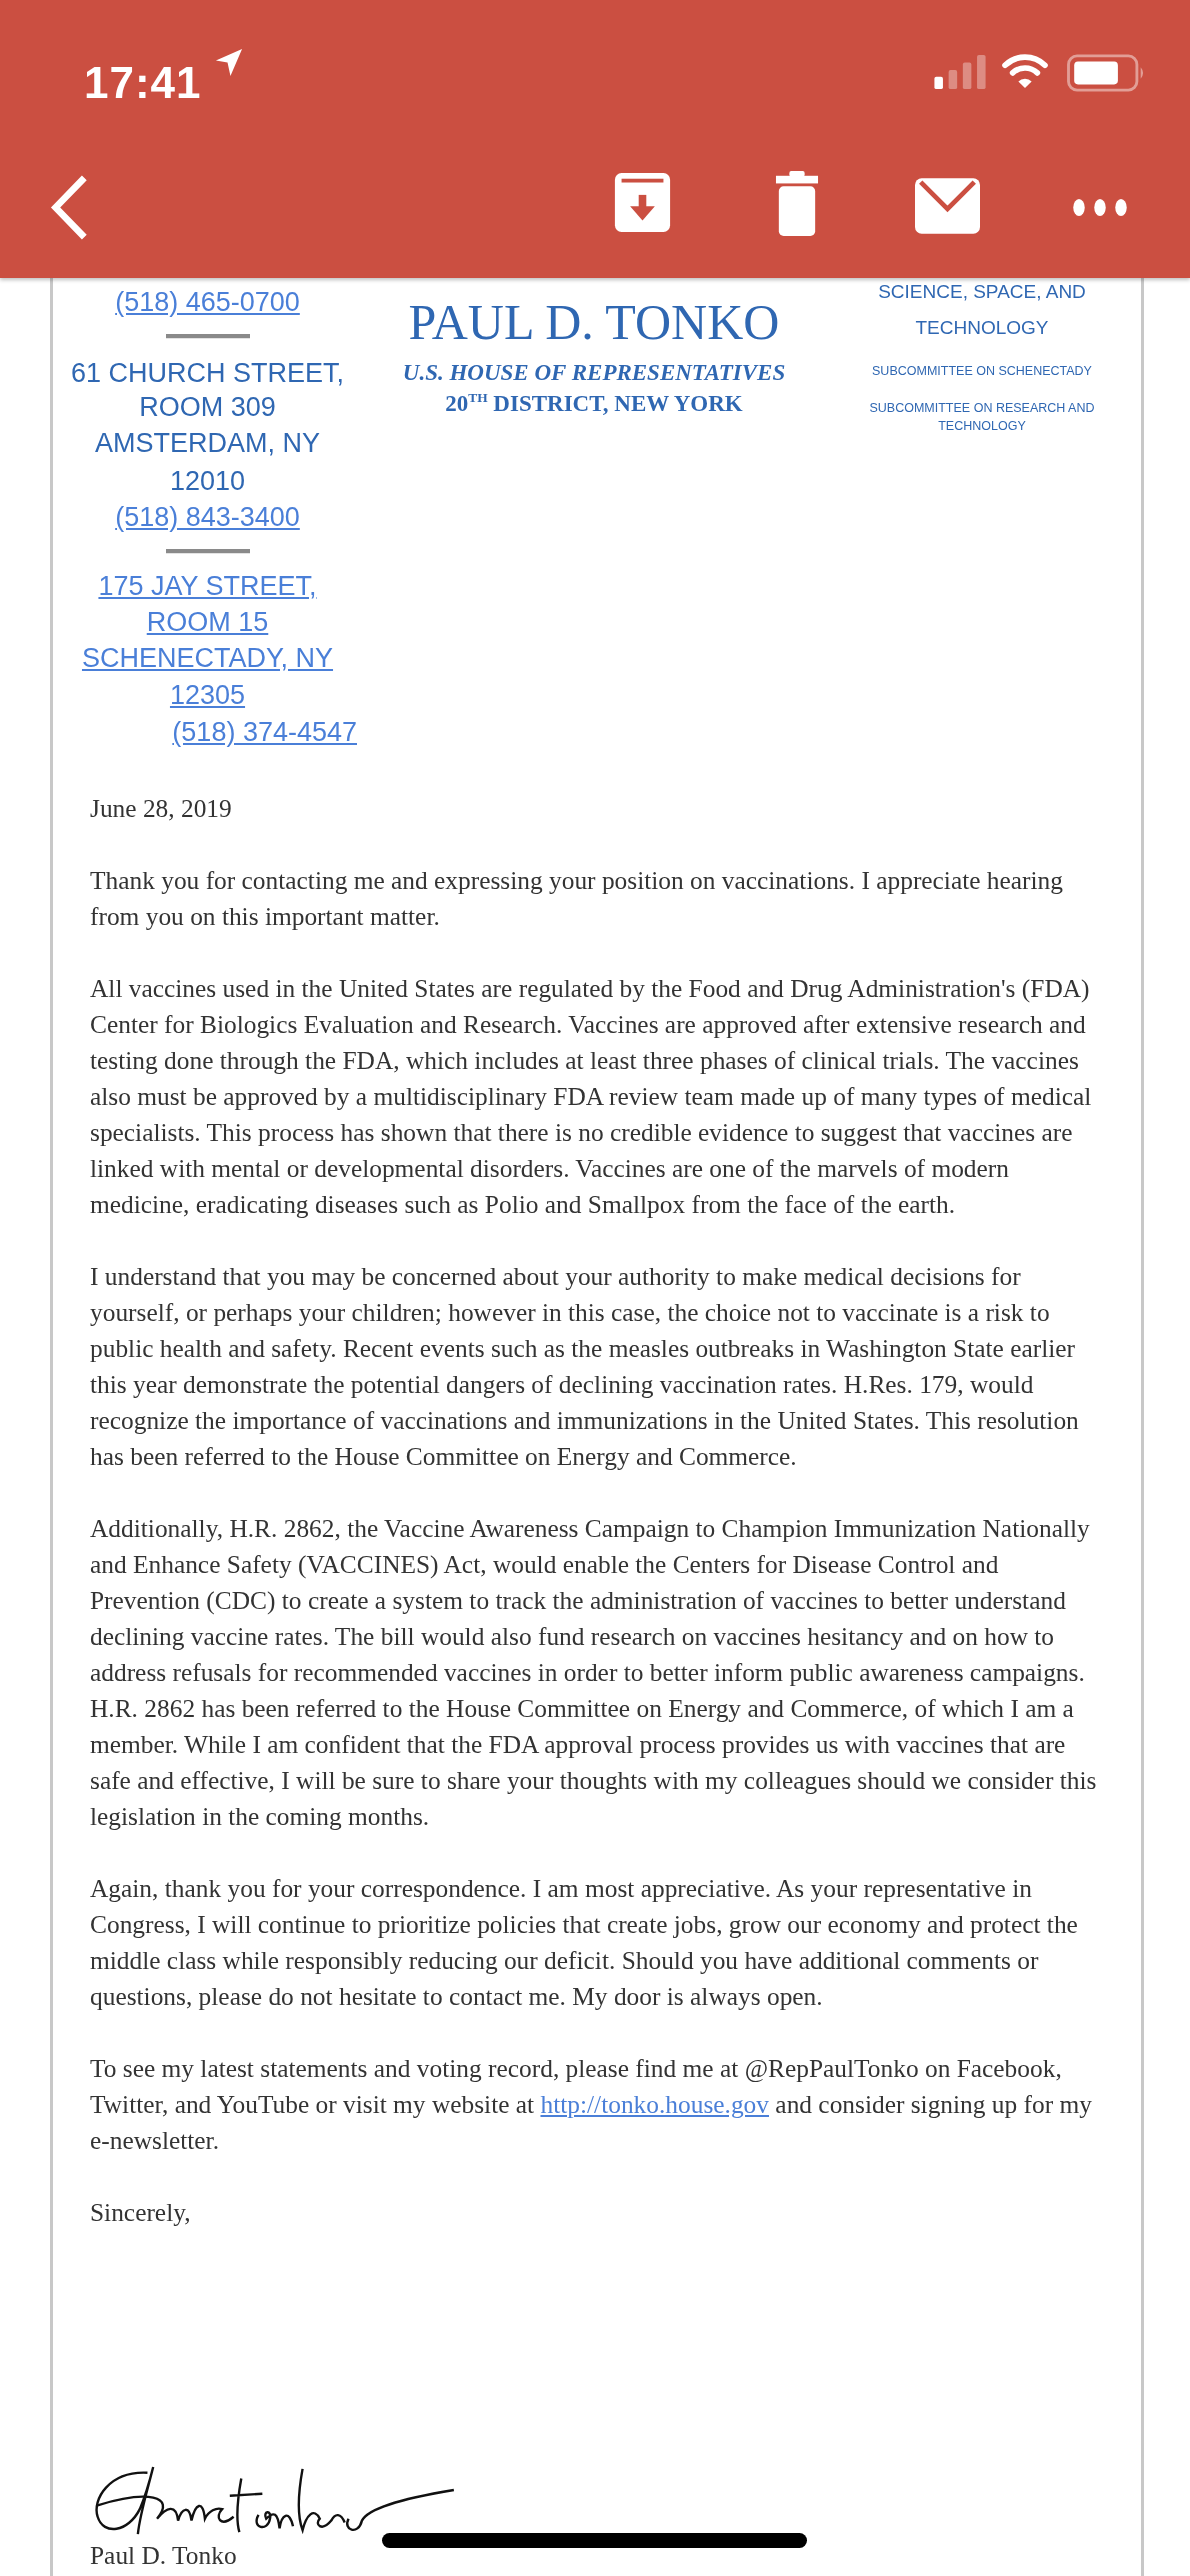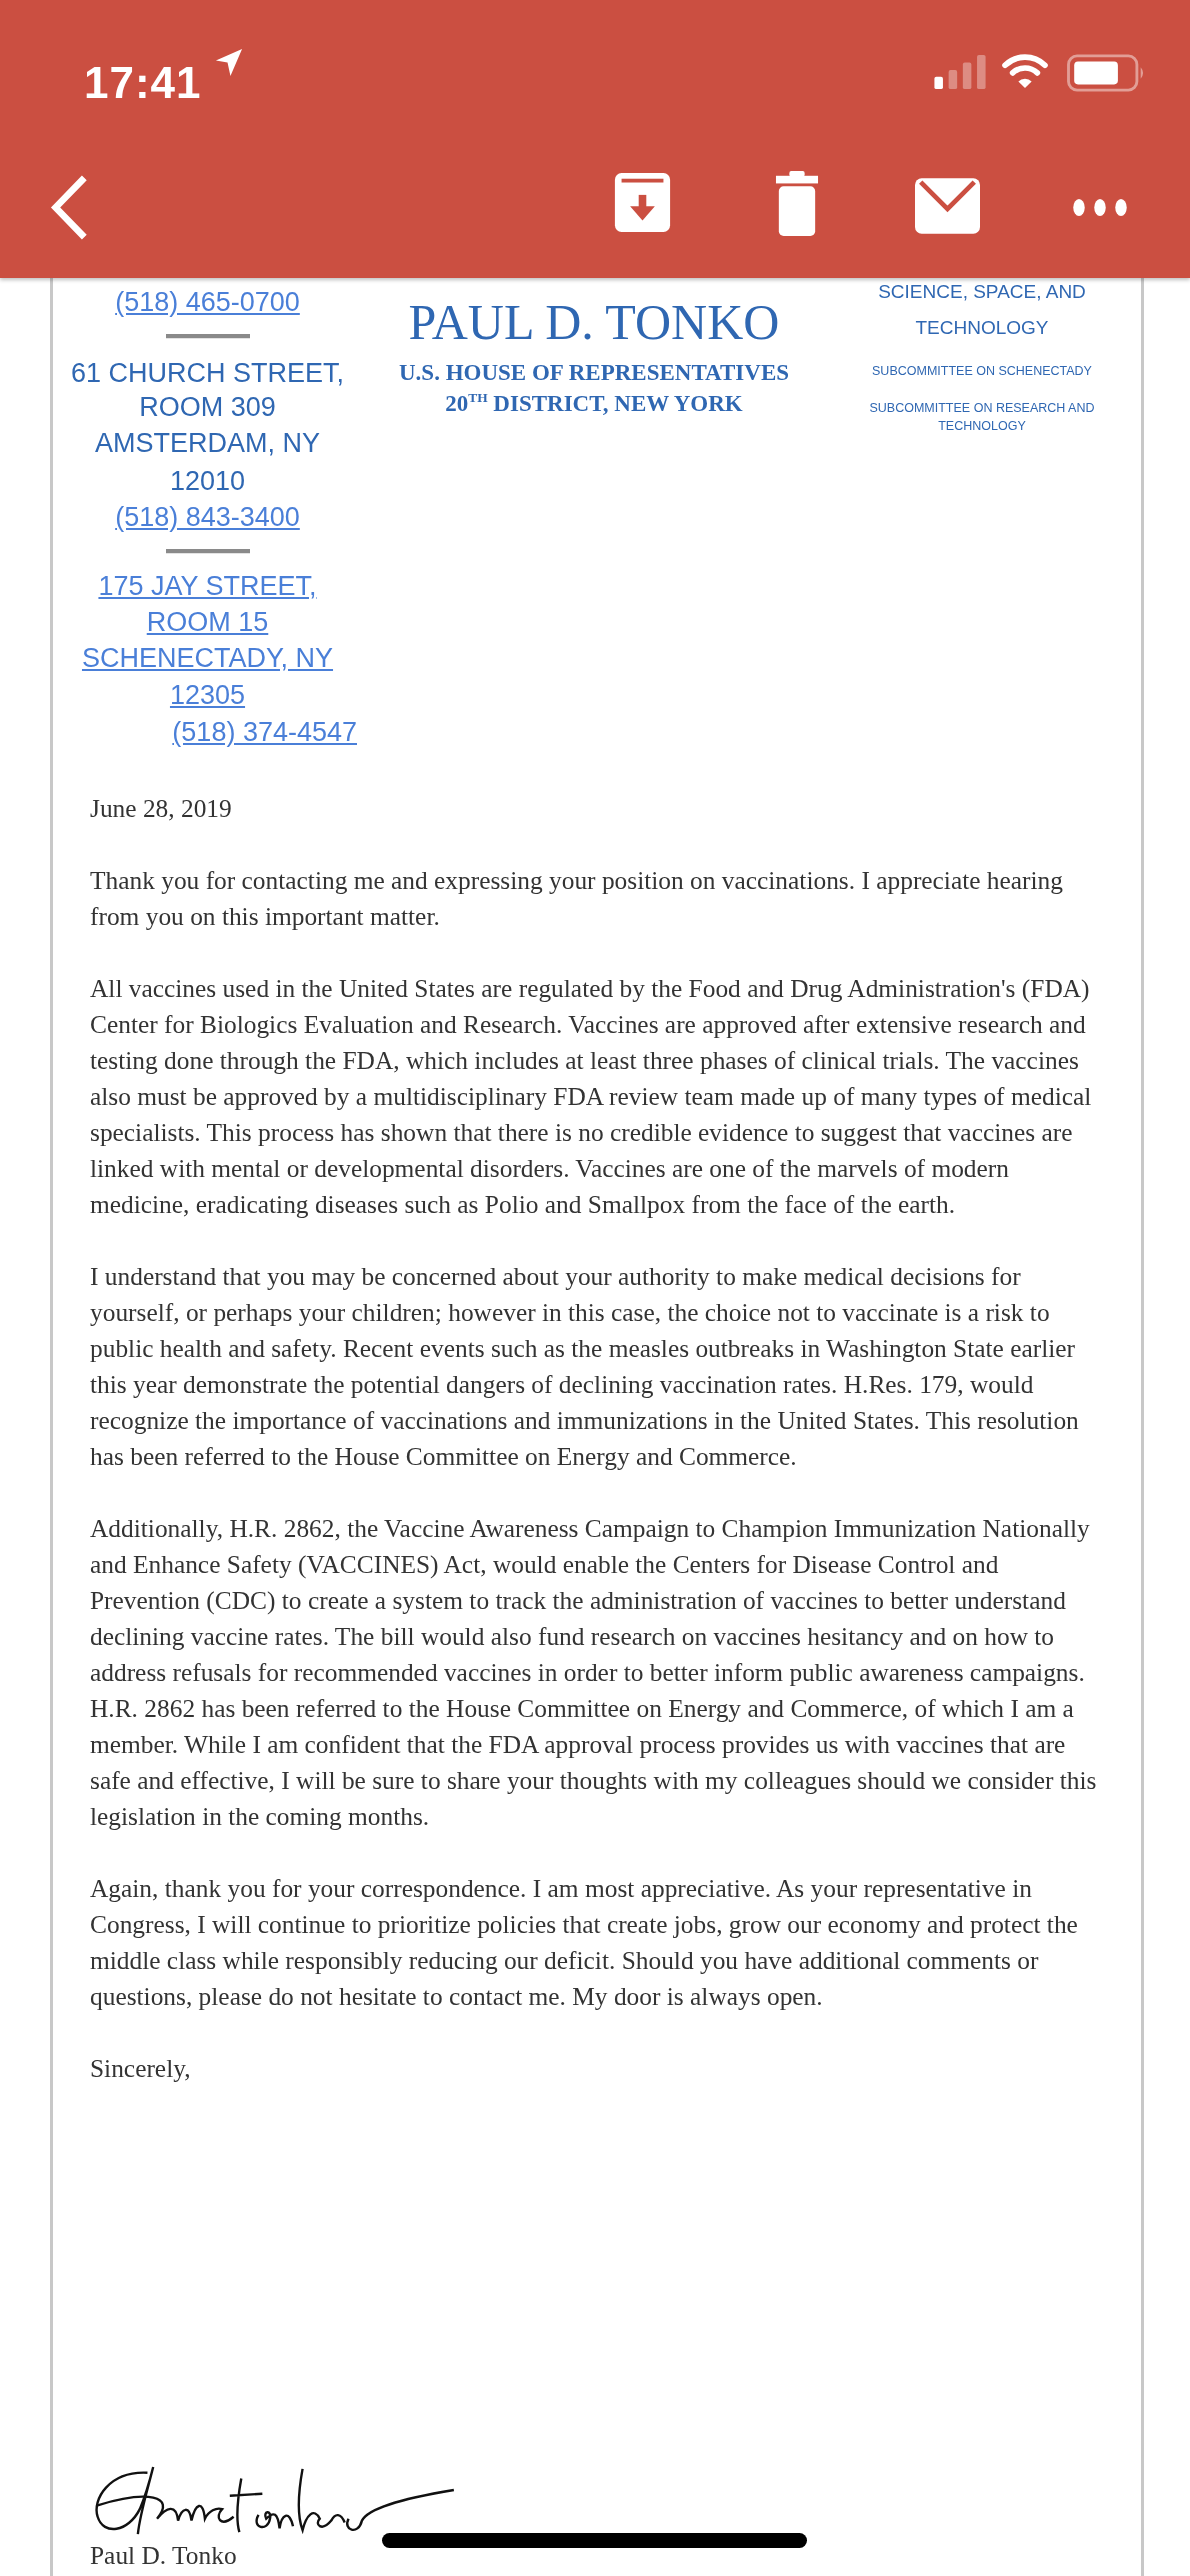--- a/index.html
+++ b/index.html
@@ -144,38 +144,39 @@
   <div class="divider" style="top:549px;"></div>
 
   <div class="line link" style="top:570px;">175 JAY STREET,</div>
   <div class="line link" style="top:606px;">ROOM 15</div>
   <div class="line link" style="top:642px;">SCHENECTADY, NY</div>
   <div class="line link" style="top:679px;">12305</div>
   <div class="line link" style="top:716px;text-align:right;">(518) 374-4547</div>
 </div>
 
 <div class="name">PAUL D. TONKO</div>
-<div class="sub" style="top:360px;">U.S. HOUSE OF REPRESENTATIVES</div>
+<div class="sub" style="top:360px;font-style:italic;">U.S. HOUSE OF REPRESENTATIVES</div>
 <div class="sub" style="top:385px;"><span>20</span><sup>TH</sup><span> DISTRICT, NEW YORK</span></div>
 
 <div class="rightcol" style="top:0;">
   <div class="line rc-big" style="top:274px;">SCIENCE, SPACE, AND</div>
   <div class="line rc-big" style="top:310px;">TECHNOLOGY</div>
   <div class="line rc-small" style="top:362px;">SUBCOMMITTEE ON SCHENECTADY</div>
   <div class="line rc-small" style="top:399px;">SUBCOMMITTEE ON RESEARCH AND</div>
   <div class="line rc-small" style="top:417px;">TECHNOLOGY</div>
 </div>
 
 <div class="body-text" style="top:790px;">
   <p class="para">June 28, 2019</p>
   <p class="para">Thank you for contacting me and expressing your position on vaccinations.  I appreciate hearing from you on this important matter.</p>
   <p class="para">All vaccines used in the United States are regulated by the Food and Drug Administration's (FDA) Center for Biologics Evaluation and Research.  Vaccines are approved after extensive research and testing done through the FDA, which includes at least three phases of clinical trials. The vaccines also must be approved by a multidisciplinary FDA review team made up of many types of medical specialists. This process has shown that there is no credible evidence to suggest that vaccines are linked with mental or developmental disorders. Vaccines are one of the marvels of modern medicine, eradicating diseases such as Polio and Smallpox from the face of the earth.</p>
   <p class="para">I understand that you may be concerned about your authority to make medical decisions for yourself, or perhaps your children; however in this case, the choice not to vaccinate is a risk to public health and safety. Recent events such as the measles outbreaks in Washington State earlier this year demonstrate the potential dangers of declining vaccination rates. H.Res. 179, would recognize the importance of vaccinations and immunizations in the United States. This resolution has been referred to the House Committee on Energy and Commerce.</p>
   <p class="para">Additionally, H.R. 2862, the Vaccine Awareness Campaign to Champion Immunization Nationally and Enhance Safety (VACCINES) Act, would enable the Centers for Disease Control and Prevention (CDC) to create a system to track the administration of vaccines to better understand declining vaccine rates. The bill would also fund research on vaccines hesitancy and on how to address refusals for recommended vaccines in order to better inform public awareness campaigns. H.R. 2862 has been referred to the House Committee on Energy and Commerce, of which I am a member. While I am confident that the FDA approval process provides us with vaccines that are safe and effective, I will be sure to share your thoughts with my colleagues should we consider this legislation in the coming months.</p>
   <p class="para">Again, thank you for your correspondence.  I am most appreciative. As your representative in Congress, I will continue to prioritize policies that create jobs, grow our economy and protect the middle class while responsibly reducing our deficit.  Should you have additional comments or questions, please do not hesitate to contact me.  My door is always open.</p>
+  <p class="para"><span>To see my latest statements and voting record, please find me at @RepPaulTonko on Facebook, Twitter, and YouTube or visit my website at </span><a class="body-link">http://tonko.house.gov</a><span> and consider signing up for my e-newsletter.</span></p>
   <p class="para" style="margin:0;">Sincerely,</p>
 </div>
 
 <svg class="signature" viewBox="0 0 400 82">
   <path d="M60 12 C20 10 2 40 8 58 C14 78 40 74 52 50 C58 36 62 22 66 6 C60 30 52 56 50 76" stroke="#111" stroke-width="2.5" fill="none"></path>
   <path d="M8 46 C60 30 90 36 70 60 C80 48 90 44 92 62 C96 48 104 46 106 62 C110 44 118 40 120 60 C124 52 132 48 138 50 C130 58 136 70 150 58" stroke="#111" stroke-width="2.5" fill="none"></path>
   <path d="M158 18 C154 40 152 60 156 74 M146 36 L180 34" stroke="#111" stroke-width="2.5" fill="none"></path>
   <path d="M176 56 C168 70 186 74 188 60 C190 50 180 52 184 60 C192 52 196 54 198 70 C200 56 208 50 212 68" stroke="#111" stroke-width="2.5" fill="none"></path>
   <path d="M222 8 C218 30 216 56 222 72 C226 56 234 48 240 60 C234 66 242 74 252 62 C256 54 262 54 266 64" stroke="#111" stroke-width="2.5" fill="none"></path>
   <path d="M270 60 C264 72 280 78 284 62 C290 50 320 40 380 30" stroke="#111" stroke-width="2.5" fill="none"></path>

